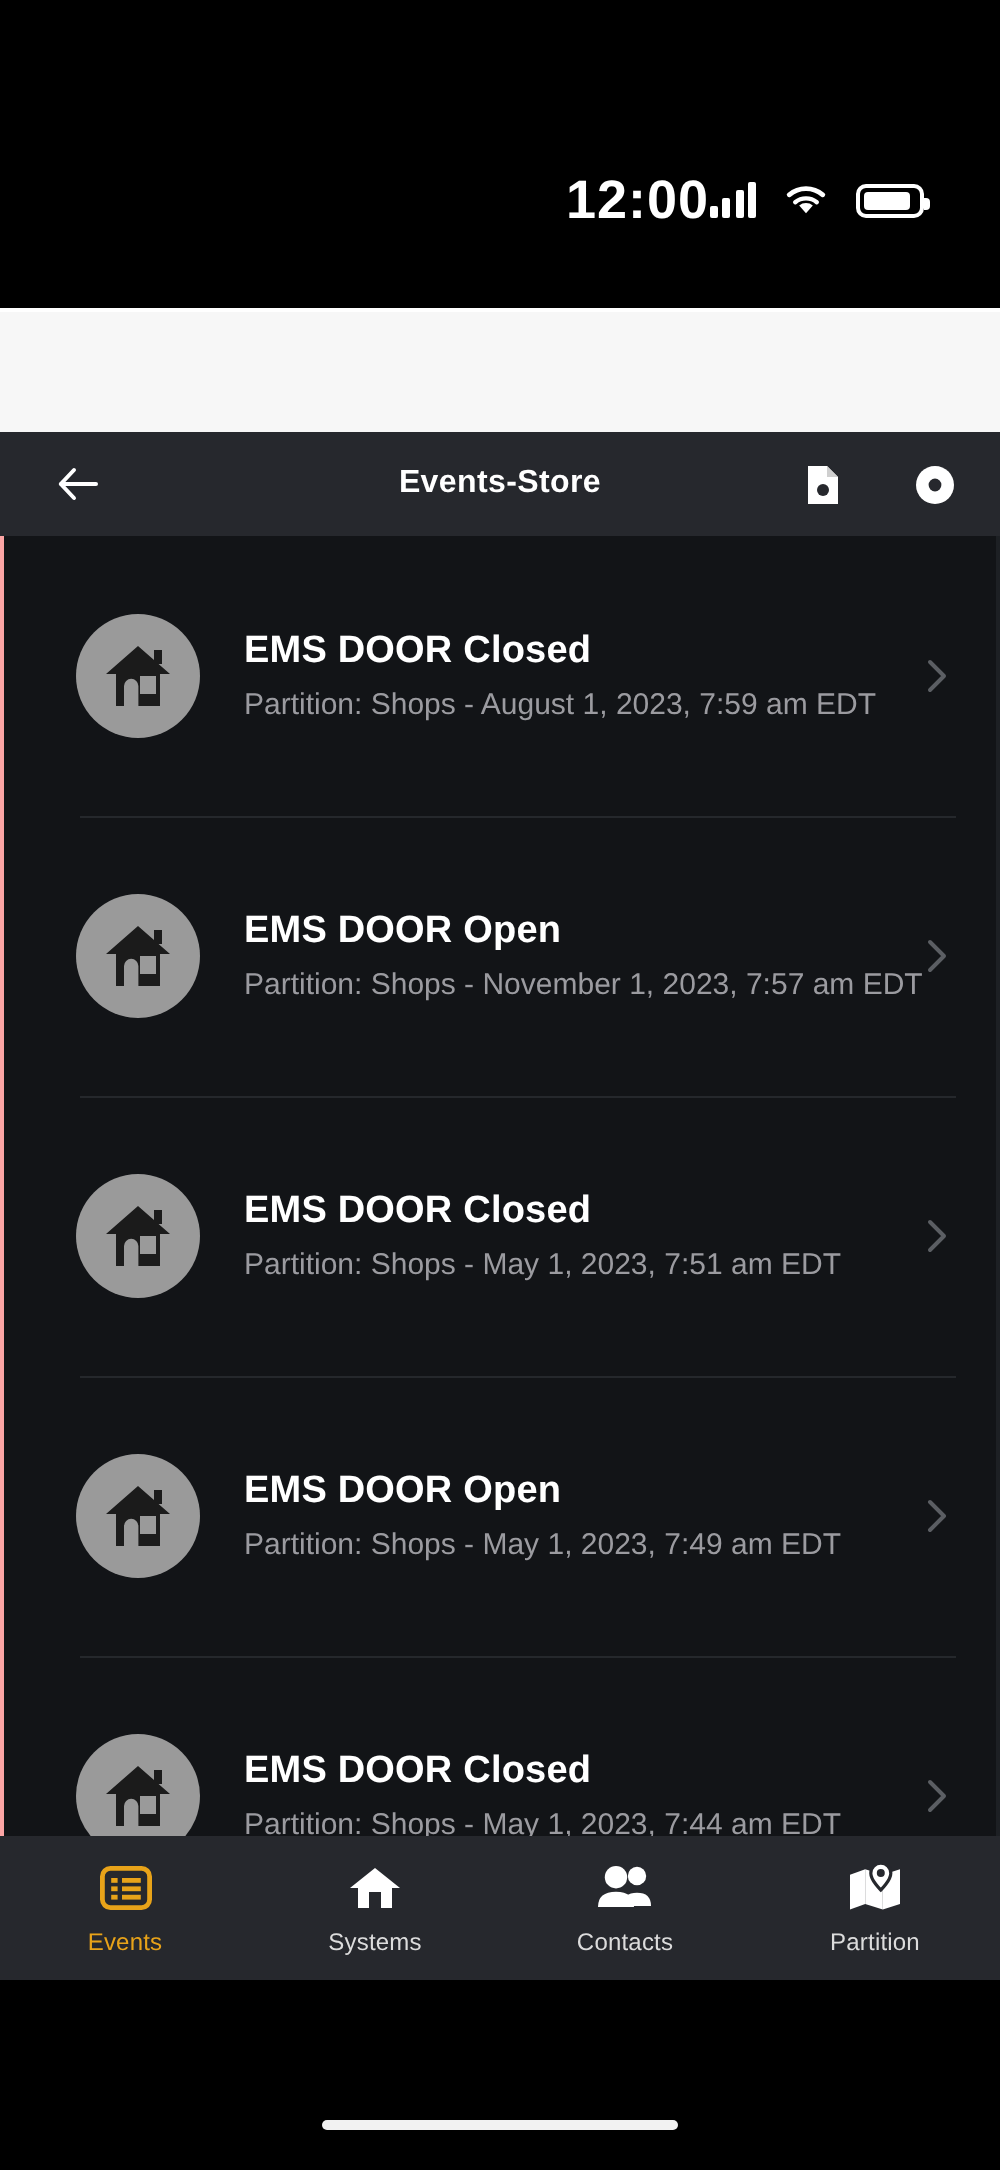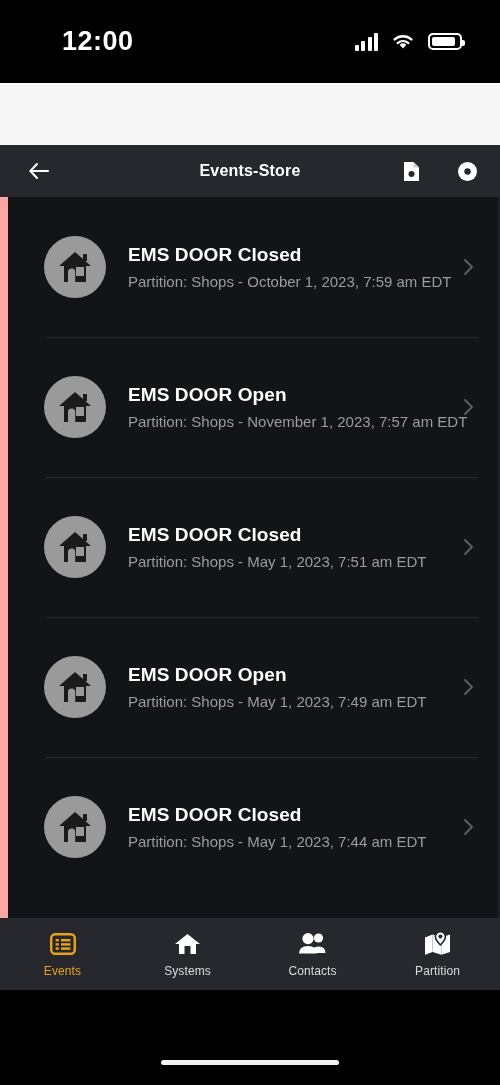--- a/index.html
+++ b/index.html
@@ -14,27 +14,28 @@
     position: relative;
     width: 500px;
     height: 1085px;
     background: #000;
     display: flex;
     flex-direction: column;
   }
 
   
   .status-bar {
-    height: 83px;
+    height: 108px;
     background: #000;
     display: flex;
     align-items: center;
-    justify-content: space-between;
+    justify-content: flex-end;
     padding: 0 38px 0 62px;
     flex: 0 0 auto;
+    margin-top: 46px;
   }
   .status-time {
     color: #fff;
     font-size: 27px;
     font-weight: 700;
     letter-spacing: 0.5px;
   }
   .status-icons {
     display: flex;
     align-items: center;
@@ -106,21 +107,21 @@
     gap: 34px;
     z-index: 2;
   }
   .nav-ic { width: 22px; height: 22px; display: flex; align-items: center; justify-content: center; cursor: pointer; }
 
   
   .list-wrap {
     flex: 1 1 auto;
     background: #121417;
     overflow: hidden;
-    border-left: 8px solid #fca5a5;
+    border-left: 2px solid #fca5a5;
     border-right: 2px solid #1d2024;
     position: relative;
   }
   .list-inner { padding: 0 0 0 0; }
   .row {
     display: flex;
     align-items: center;
     padding: 22px 18px 22px 36px;
     min-height: 140px;
     position: relative;
@@ -269,21 +270,21 @@
         <div class="row-icon">
           <svg width="36" height="34" viewBox="0 0 36 34">
             <path d="M18 2 L34 16 H29 V32 H7 V16 H2 Z" fill="#1b1b1b"></path>
             <rect x="26" y="4" width="4" height="7" fill="#1b1b1b"></rect>
             <rect x="19" y="17" width="8" height="9" fill="#9a9a9a"></rect>
             <path d="M11 32 V22 a3.6 3.6 0 0 1 7.2 0 V32 Z" fill="#9a9a9a"></path>
           </svg>
         </div>
         <div class="row-text">
           <div class="row-title">EMS DOOR Closed</div>
-          <div class="row-sub">Partition: Shops - October 1, 2023, 7:59 am EDT</div>
+          <div class="row-sub">Partition: Shops - August 1, 2023, 7:59 am EDT</div>
         </div>
         <div class="row-chev">
           <svg width="11" height="18" viewBox="0 0 11 18">
               <path d="M2 2 L9 9 L2 16" stroke="currentColor" stroke-width="2" fill="none" stroke-linecap="round" stroke-linejoin="round"></path>
             </svg>
         </div>
       </div>
 
       <div class="row">
         <div class="row-icon">

